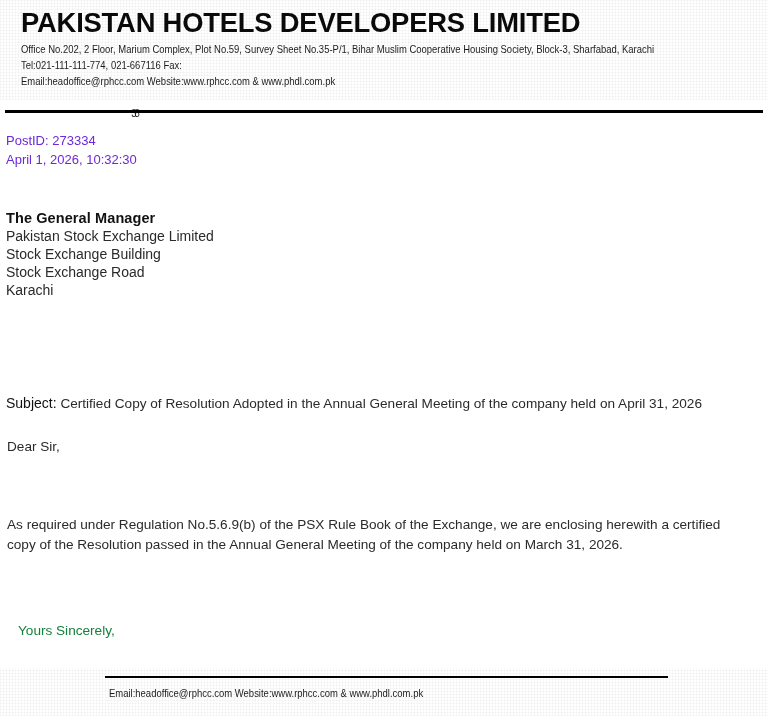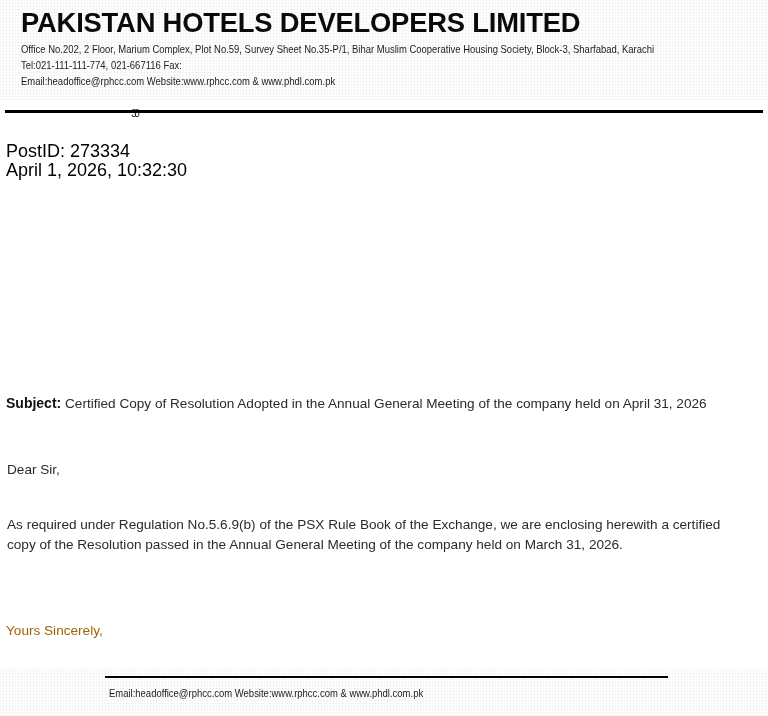--- a/index.html
+++ b/index.html
@@ -91,24 +91,24 @@
     top: 110px;
     width: 758px;
     height: 3px;
     background: #000000;
   }
 
   
   .meta {
     position: absolute;
     left: 6px;
-    top: 142px;
-    font-size: 18px;
+    top: 132px;
+    font-size: 13px;
     line-height: 18.5px;
-    color: #000000;
+    color: #6d28d9;
   }
   .meta div { white-space: nowrap; }
 
   
   .addressee {
     position: absolute;
     left: 6px;
     top: 209px;
     font-size: 14px;
     line-height: 18px;
@@ -126,50 +126,50 @@
   .subject {
     position: absolute;
     left: 6px;
     top: 394px;
     width: 726px;
     font-size: 13.6px;
     line-height: 18.5px;
     color: #2b2b2b;
   }
   .subject .label {
-    font-weight: bold;
+    font-weight: normal;
     color: #111111;
     font-size: 14px;
   }
 
   
   .salutation {
     position: absolute;
     left: 7px;
-    top: 461px;
+    top: 438px;
     font-size: 13.6px;
     line-height: 18px;
     color: #2b2b2b;
   }
   .body-para {
     position: absolute;
     left: 7px;
     top: 515px;
     width: 724px;
     font-size: 13.6px;
     line-height: 20px;
     color: #2b2b2b;
   }
   .closing {
     position: absolute;
-    left: 6px;
+    left: 18px;
     top: 622px;
     font-size: 13.6px;
     line-height: 18px;
-    color: #a16207;
+    color: #15803d;
   }
 
   
   .rule-footer {
     position: absolute;
     left: 105px;
     top: 676px;
     width: 563px;
     height: 2px;
     background: #000000;
@@ -205,20 +205,27 @@
     <div class="addr-line addr-3">Email:headoffice@rphcc.com Website:www.rphcc.com &amp; www.phdl.com.pk</div>
   </div>
 
   <div class="rule-header"></div>
 
   <div class="meta">
     <div>PostID: 273334</div>
     <div>April 1, 2026, 10:32:30</div>
   </div>
 
+  <div class="addressee">
+    <div class="who">The General Manager</div>
+    <div>Pakistan Stock Exchange Limited</div>
+    <div>Stock Exchange Building</div>
+    <div>Stock Exchange Road</div>
+    <div>Karachi</div>
+  </div>
 
   <div class="subject"><span class="label">Subject:</span> <span>Certified Copy of Resolution Adopted in the Annual General Meeting of the company held on April 31, 2026</span></div>
 
   <div class="salutation">Dear Sir,</div>
 
   <div class="body-para">As required under Regulation No.5.6.9(b) of the PSX Rule Book of the Exchange, we are enclosing herewith a certified copy of the Resolution passed in the Annual General Meeting of the company held on March 31, 2026.</div>
 
   <div class="closing">Yours Sincerely,</div>
 
   <div class="rule-footer"></div>

